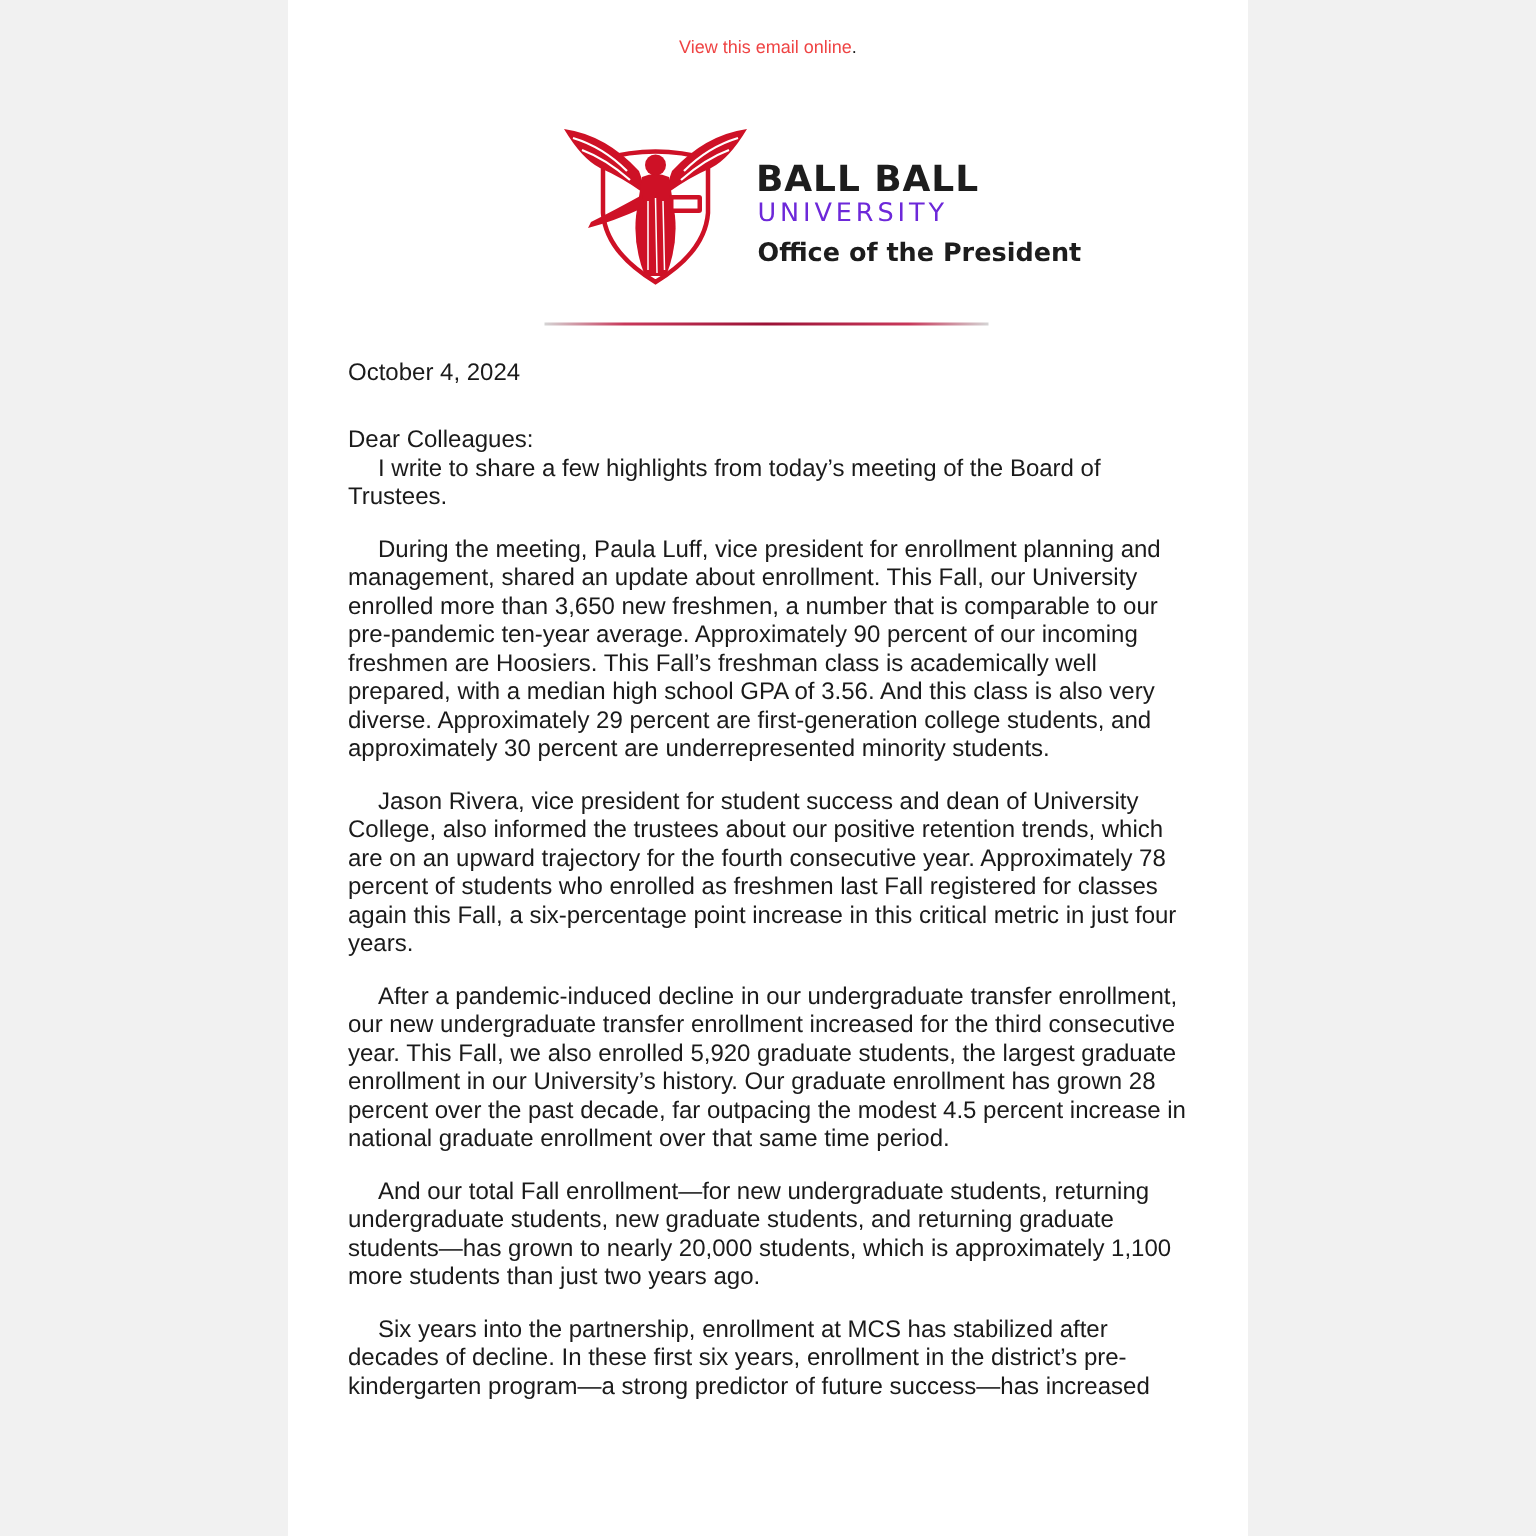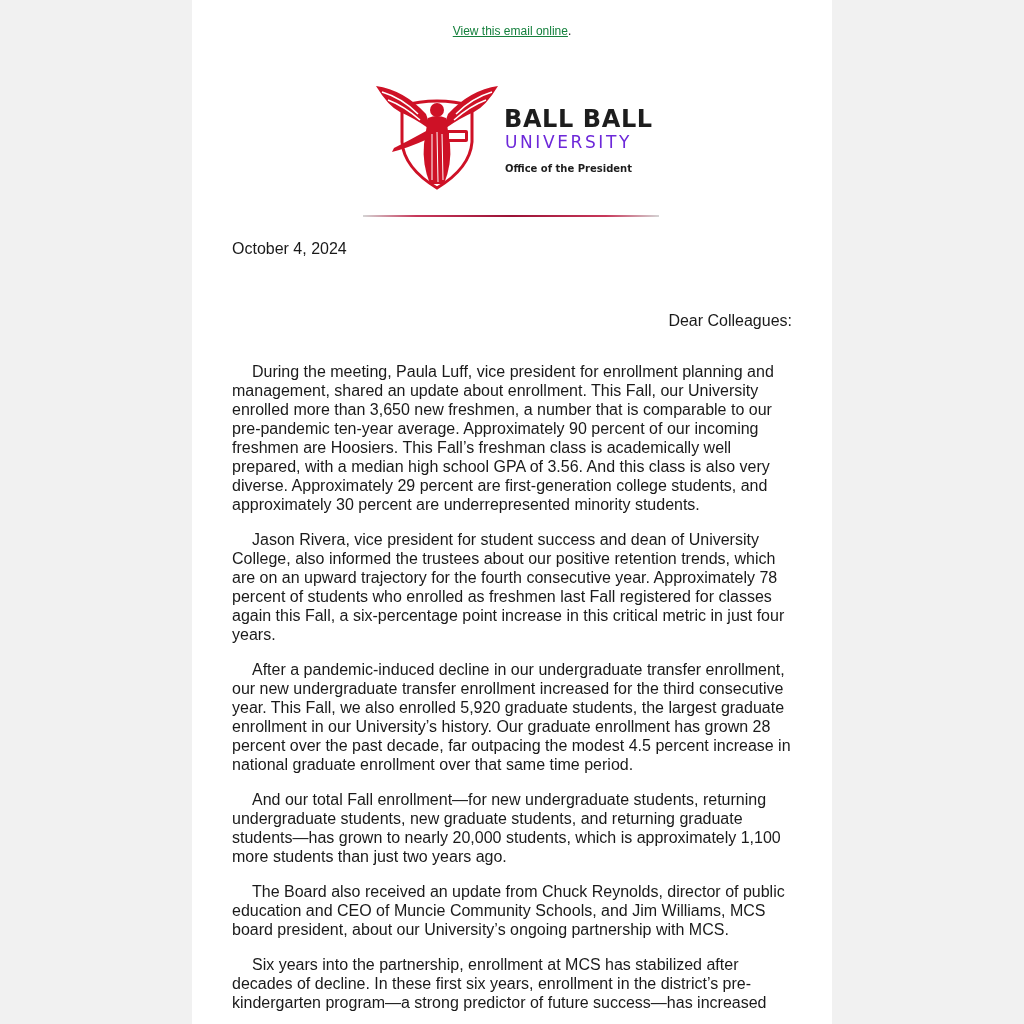--- a/index.html
+++ b/index.html
@@ -26,22 +26,21 @@
     position: absolute;
     top: 24px;
     left: 0;
     width: 640px;
     text-align: center;
     font-size: 12px;
     line-height: 15px;
     color: #1a1a1a;
   }
   .view-online a {
-    color: #15803d;
-    text-decoration: underline;
+    color: #ef4444;
     cursor: pointer;
   }
   .logo {
     position: absolute;
     left: 182px;
     top: 84px;
     width: 280px;
     height: 106px;
   }
   .logo svg.seal {
@@ -71,21 +70,21 @@
     color: #6d28d9;
     white-space: nowrap;
     line-height: 20px;
   }
   .logo .office {
     position: absolute;
     left: 131px;
     top: 78px;
     font-family: "DejaVu Sans", sans-serif;
     font-weight: bold;
-    font-size: 10px;
+    font-size: 17px;
     color: #1d1d1d;
     white-space: nowrap;
     line-height: 14px;
   }
   .rule {
     position: absolute;
     left: 171px;
     top: 215px;
     width: 296px;
     height: 2px;
@@ -93,25 +92,24 @@
   }
   .content {
     position: absolute;
     left: 40px;
     top: 239px;
     width: 560px;
     font-size: 16px;
     line-height: 19px;
   }
   .date {
-    margin: 0 0 53px 0;
+    margin: 0 0 26px 0;
   }
   .greeting {
-    margin: 0 0 32px 0;
-    text-align: right;
+    margin: 0 0 0 0;
   }
   .content p.para {
     margin: 0 0 16px 0;
     text-indent: 20px;
   }
 </style>
 </head>
 <body>
 
 <div class="card">
@@ -146,21 +144,21 @@
     <div class="wordmark-1">BALL BALL</div>
     <div class="wordmark-2">UNIVERSITY</div>
     <div class="office">Office of the President</div>
   </div>
 
   <div class="rule"></div>
 
   <div class="content">
     <div class="date">October 4, 2024</div>
     <div class="greeting">Dear Colleagues:</div>
+    <p class="para">I write to share a few highlights from today’s meeting of the Board of Trustees.</p>
     <p class="para">During the meeting, Paula Luff, vice president for enrollment planning and management, shared an update about enrollment. This Fall, our University enrolled more than 3,650 new freshmen, a number that is comparable to our pre-pandemic ten-year average. Approximately 90 percent of our incoming freshmen are Hoosiers. This Fall’s freshman class is academically well prepared, with a median high school GPA of 3.56. And this class is also very diverse. Approximately 29 percent are first-generation college students, and approximately 30 percent are underrepresented minority students.</p>
     <p class="para">Jason Rivera, vice president for student success and dean of University College, also informed the trustees about our positive retention trends, which are on an upward trajectory for the fourth consecutive year. Approximately 78 percent of students who enrolled as freshmen last Fall registered for classes again this Fall, a six-percentage point increase in this critical metric in just four years.</p>
     <p class="para">After a pandemic-induced decline in our undergraduate transfer enrollment, our new undergraduate transfer enrollment increased for the third consecutive year.  This Fall, we also enrolled 5,920 graduate students, the largest graduate enrollment in our University’s history. Our graduate enrollment has grown 28 percent over the past decade, far outpacing the modest 4.5 percent increase in national graduate enrollment over that same time period.</p>
     <p class="para">And our total Fall enrollment—for new undergraduate students, returning undergraduate students, new graduate students, and returning graduate students—has grown to nearly 20,000 students, which is approximately 1,100 more students than just two years ago.</p>
-    <p class="para">The Board also received an update from Chuck Reynolds, director of public education and CEO of Muncie Community Schools, and Jim Williams, MCS board president, about our University’s ongoing partnership with MCS.</p>
     <p class="para">Six years into the partnership, enrollment at MCS has stabilized after decades of decline. In these first six years, enrollment in the district’s pre-kindergarten program—a strong predictor of future success—has increased</p>
   </div>
 
 </div>
 
 </body></html>

